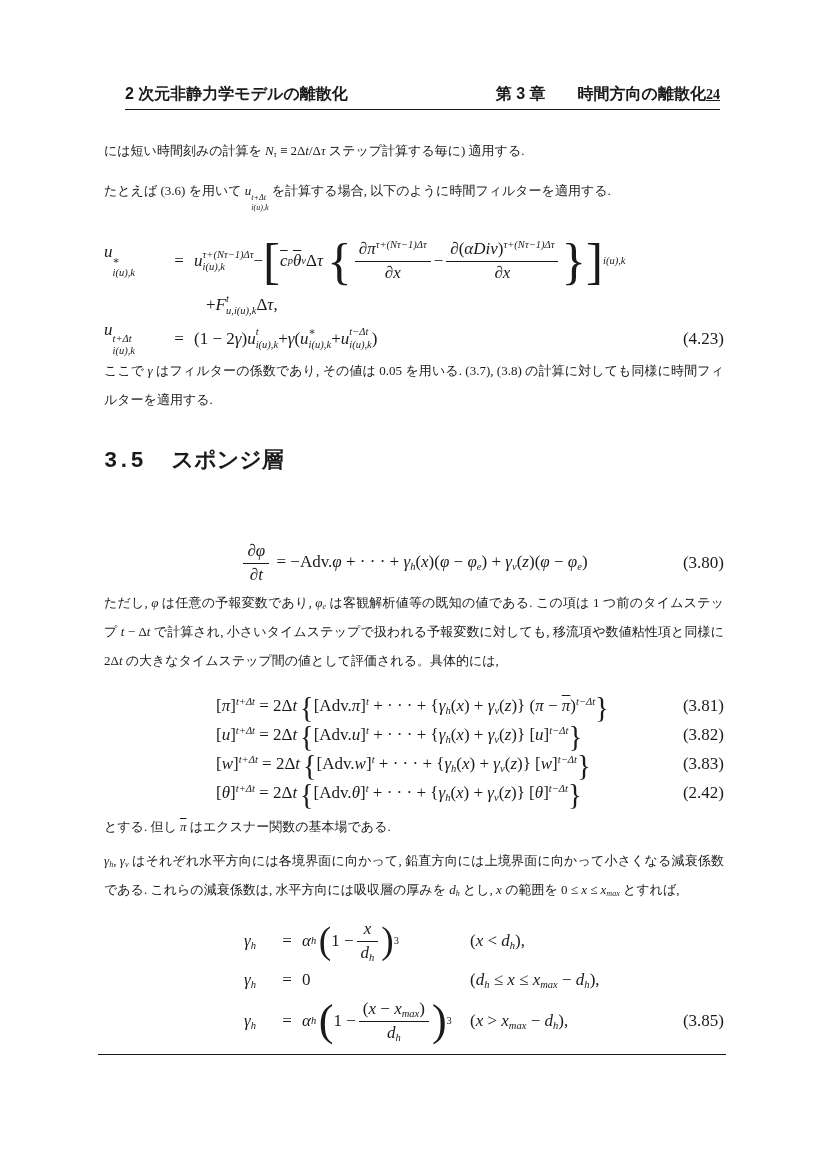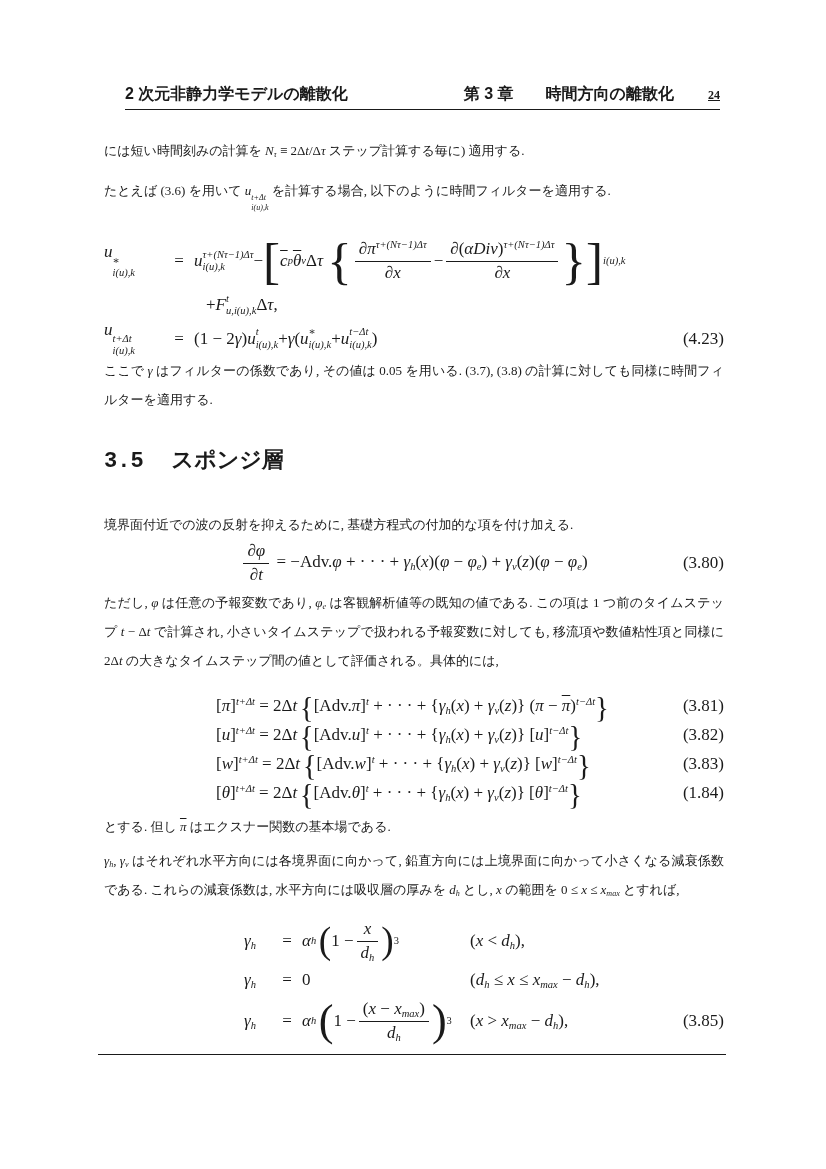--- a/index.html
+++ b/index.html
@@ -5,21 +5,21 @@
   html,body { margin:0; padding:0; background:#fff; }
   .page {
     position:relative; width:826px; height:1169px; background:#ffffff;
     font-family:"Liberation Serif","DejaVu Serif",serif; color:#1a1a1a;
     overflow:hidden;
   }
   
   .hdr { position:absolute; left:125px; top:84px; width:595px; display:flex; align-items:baseline;
          font-family:"Liberation Sans","DejaVu Sans",sans-serif; font-weight:bold; font-size:16px; }
   .hdr-center { margin-left:auto; }
-  .hdr-page { margin-left:34px; font-family:"Liberation Serif","DejaVu Serif",serif; font-size:12px;text-decoration:underline; }
+  .hdr-page { font-family:"Liberation Serif","DejaVu Serif",serif; font-size:14px;text-decoration:underline; }
   .hdr-rule { position:absolute; left:125px; top:109px; width:595px; border-top:1.2px solid #1a1a1a; }
   
   .par { position:absolute; left:104px; width:620px; margin:0; font-size:13px; line-height:29px;
          text-align:justify; }
   
   .sec { position:absolute; left:104px; width:620px; margin:0; font-size:22px; line-height:32px; font-weight:bold; }
   .secnum { font-family:Liberation Mono, monospace; margin-right:28px; }
   .sectitle { font-family:"Liberation Sans","DejaVu Sans",sans-serif; }
   
   .eqblock { position:absolute; left:104px; width:620px; font-size:17px; }
@@ -159,21 +159,20 @@
       <span class="eqtag">(4.23)</span>
     </div>
   </div>
 
   <p class="par" style="top:356px"><span class="jt">ここで </span><span class="mi">γ</span><span class="jt"> はフィルターの係数であり, その値は 0.05 を用いる. (3.7), (3.8) の計算に対しても同様に時間フィルターを適用する.</span></p>
 
   <h2 class="sec" style="top:444px">
     <span class="secnum">3.5</span><span class="sectitle">スポンジ層</span>
   </h2>
 
-  <p class="par" style="top:510px"><span class="jt">境界面付近での波の反射を抑えるために, 基礎方程式の付加的な項を付け加える.</span></p>
 
   <div class="eqrow-c" style="top:536px;height:54px">
     <span><span class="mfrac">
           <span class="fnum"><span class="mr">∂</span><span class="mi">φ</span></span>
           <span class="fden"><span class="mr">∂</span><span class="mi">t</span></span>
         </span><span class="mr"> = −Adv.</span><span class="mi">φ</span><span class="mr"> + · · · + </span><span class="mi">γ</span><span class="msub"><span class="mi">h</span></span><span class="mr">(</span><span class="mi">x</span><span class="mr">)(</span><span class="mi">φ</span><span class="mr"> − </span><span class="mi">φ</span><span class="msub"><span class="mi">e</span></span><span class="mr">) + </span><span class="mi">γ</span><span class="msub"><span class="mi">v</span></span><span class="mr">(</span><span class="mi">z</span><span class="mr">)(</span><span class="mi">φ</span><span class="mr"> − </span><span class="mi">φ</span><span class="msub"><span class="mi">e</span></span><span class="mr">)</span></span>
     <span class="eqtag">(3.80)</span>
   </div>
 
   <p class="par" style="top:588px"><span class="jt">ただし, </span><span class="mi">φ</span><span class="jt"> は任意の予報変数であり, </span><span class="mi">φ</span><span class="msub"><span class="mi">e</span></span><span class="jt"> は客観解析値等の既知の値である. この項は 1 つ前のタイムステップ </span><span class="mi">t</span><span class="mr"> − Δ</span><span class="mi">t</span><span class="jt"> で計算され, 小さいタイムステップで扱われる予報変数に対しても, 移流項や数値粘性項と同様に </span><span class="mr">2Δ</span><span class="mi">t</span><span class="jt"> の大きなタイムステップ間の値として評価される。具体的には,</span></p>
@@ -185,21 +184,21 @@
   <div class="eqrow-l" style="top:720px">
     <span><span class="mr">[</span><span class="mi">u</span><span class="mr">]</span><span class="msup"><span class="mi">t+Δt</span></span><span class="mr"> = 2Δ</span><span class="mi">t</span><span style="display: inline-block; width: 0.15em;"></span><span class="mbig" style="font-size: 1.7em;">{</span><span class="mr">[Adv.</span><span class="mi">u</span><span class="mr">]</span><span class="msup"><span class="mi">t</span></span><span class="mr"> + · · · + {</span><span class="mi">γ</span><span class="msub"><span class="mi">h</span></span><span class="mr">(</span><span class="mi">x</span><span class="mr">) + </span><span class="mi">γ</span><span class="msub"><span class="mi">v</span></span><span class="mr">(</span><span class="mi">z</span><span class="mr">)} [</span><span class="mi">u</span><span class="mr">]</span><span class="msup"><span class="mi">t−Δt</span></span><span class="mbig" style="font-size: 1.7em;">}</span></span>
     <span class="eqtag">(3.82)</span>
   </div>
   <div class="eqrow-l" style="top:749px">
     <span><span class="mr">[</span><span class="mi">w</span><span class="mr">]</span><span class="msup"><span class="mi">t+Δt</span></span><span class="mr"> = 2Δ</span><span class="mi">t</span><span style="display: inline-block; width: 0.15em;"></span><span class="mbig" style="font-size: 1.7em;">{</span><span class="mr">[Adv.</span><span class="mi">w</span><span class="mr">]</span><span class="msup"><span class="mi">t</span></span><span class="mr"> + · · · + {</span><span class="mi">γ</span><span class="msub"><span class="mi">h</span></span><span class="mr">(</span><span class="mi">x</span><span class="mr">) + </span><span class="mi">γ</span><span class="msub"><span class="mi">v</span></span><span class="mr">(</span><span class="mi">z</span><span class="mr">)} [</span><span class="mi">w</span><span class="mr">]</span><span class="msup"><span class="mi">t−Δt</span></span><span class="mbig" style="font-size: 1.7em;">}</span></span>
     <span class="eqtag">(3.83)</span>
   </div>
   <div class="eqrow-l" style="top:778px">
     <span><span class="mr">[</span><span class="mi">θ</span><span class="mr">]</span><span class="msup"><span class="mi">t+Δt</span></span><span class="mr"> = 2Δ</span><span class="mi">t</span><span style="display: inline-block; width: 0.15em;"></span><span class="mbig" style="font-size: 1.7em;">{</span><span class="mr">[Adv.</span><span class="mi">θ</span><span class="mr">]</span><span class="msup"><span class="mi">t</span></span><span class="mr"> + · · · + {</span><span class="mi">γ</span><span class="msub"><span class="mi">h</span></span><span class="mr">(</span><span class="mi">x</span><span class="mr">) + </span><span class="mi">γ</span><span class="msub"><span class="mi">v</span></span><span class="mr">(</span><span class="mi">z</span><span class="mr">)} [</span><span class="mi">θ</span><span class="mr">]</span><span class="msup"><span class="mi">t−Δt</span></span><span class="mbig" style="font-size: 1.7em;">}</span></span>
-    <span class="eqtag">(1.84)</span>
+    <span class="eqtag">(2.42)</span>
   </div>
 
   <p class="par" style="top:812px"><span class="jt">とする. 但し </span><span class="mbar"><span class="mi">π</span></span><span class="jt"> はエクスナー関数の基本場である.</span></p>
   <p class="par" style="top:846px"><span class="mi">γ</span><span class="msub"><span class="mi">h</span></span><span class="mr">, </span><span class="mi">γ</span><span class="msub"><span class="mi">v</span></span><span class="jt"> はそれぞれ水平方向には各境界面に向かって, 鉛直方向には上境界面に向かって小さくなる減衰係数である. これらの減衰係数は, 水平方向には吸収層の厚みを </span><span class="mi">d</span><span class="msub"><span class="mi">h</span></span><span class="jt"> とし, </span><span class="mi">x</span><span class="jt"> の範囲を </span><span class="mr">0 ≤ </span><span class="mi">x</span><span class="mr"> ≤ </span><span class="mi">x</span><span class="msub"><span class="mi">max</span></span><span class="jt"> とすれば,</span></p>
 
   <div class="eqblock" style="top:916px">
     <div class="grow" style="min-height:50px">
       <span class="g-lhs"><span class="mi">γ</span><span class="msub"><span class="mi">h</span></span></span>
       <span class="g-rel"><span class="mr">=</span></span>
       <span class="g-rhs">

